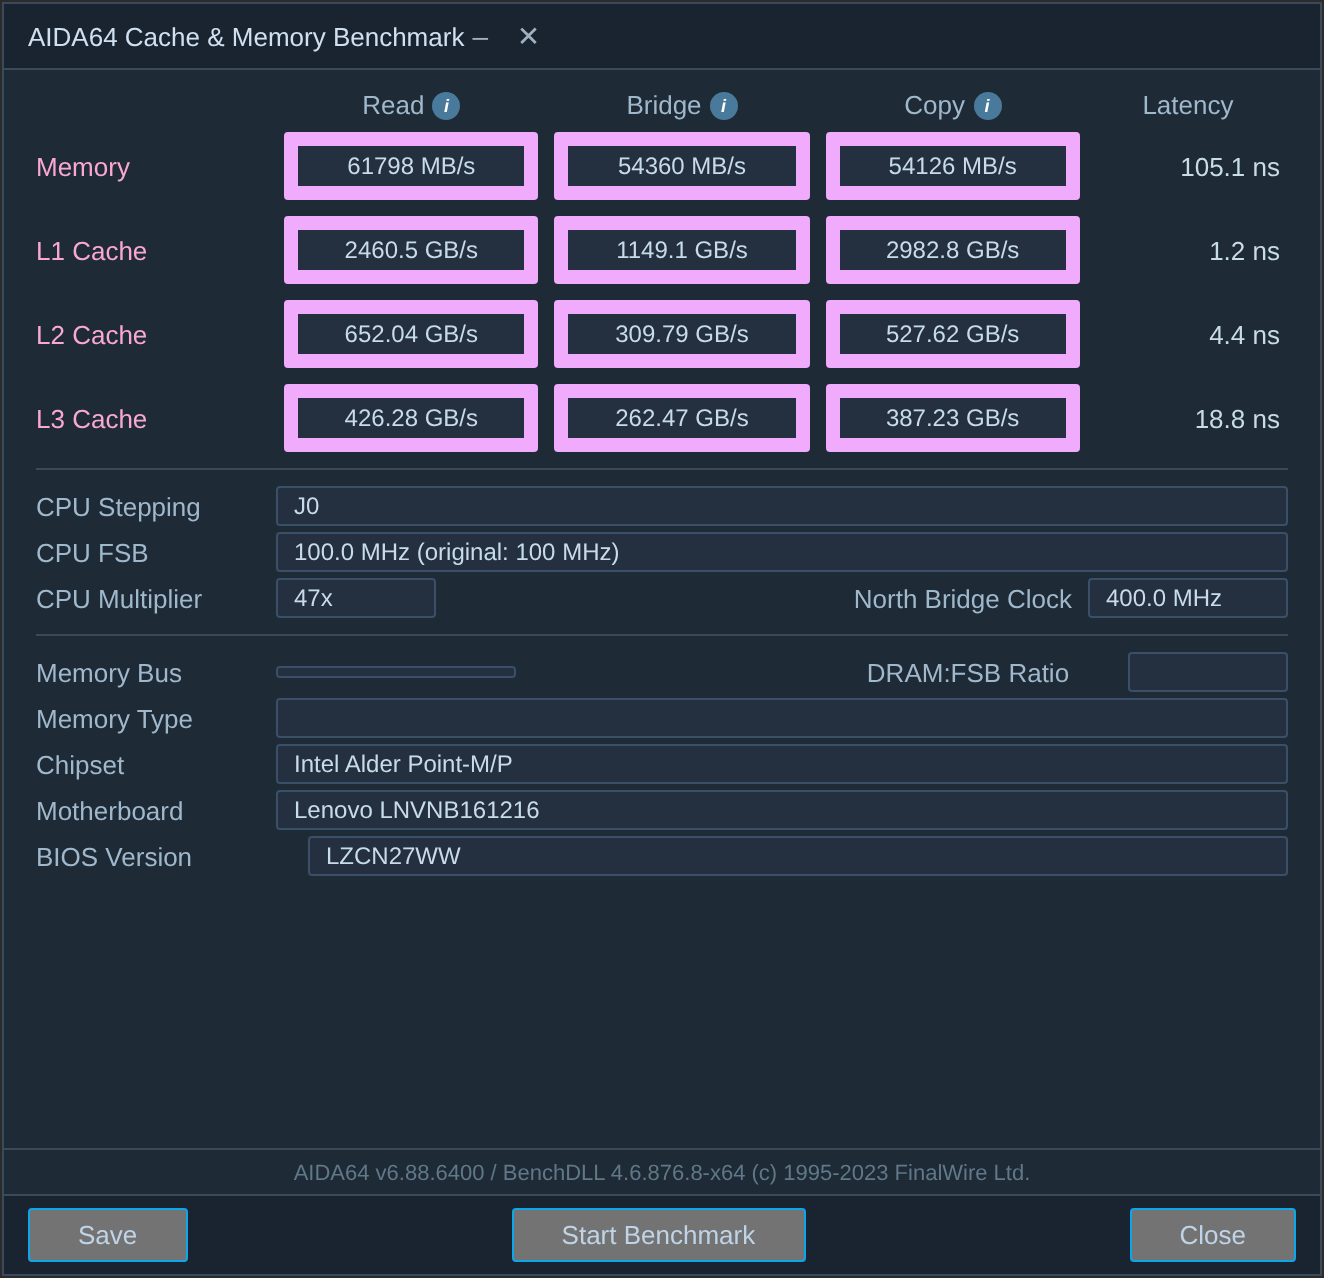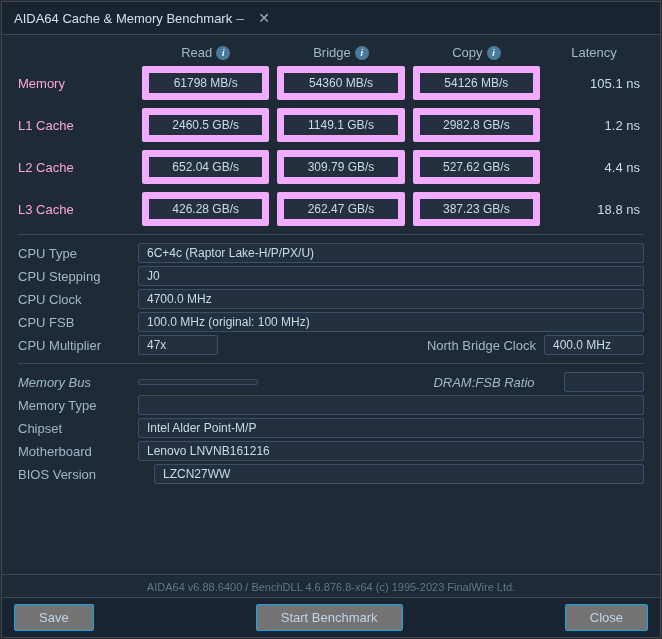--- a/index.html
+++ b/index.html
@@ -234,48 +234,40 @@
       <div class="bench-value">262.47 GB/s</div>
       <div class="bench-value">387.23 GB/s</div>
       <div class="latency-value">18.8 ns</div>
     </div>
       </div>
 
     <hr class="divider">
 
     <div style="margin-bottom:4px;">
       <div style="display:grid;grid-template-columns:120px 1fr;align-items:center;margin-bottom:3px;">
-        <span class="info-label">CPU Type</span>
-        <div class="info-value-box" style="min-width:340px;">6C+4c  (Raptor Lake-H/P/PX/U)</div>
-      </div>
-      <div style="display:grid;grid-template-columns:120px 1fr;align-items:center;margin-bottom:3px;">
         <span class="info-label">CPU Stepping</span>
         <div class="info-value-box">J0</div>
-      </div>
-      <div style="display:grid;grid-template-columns:120px 1fr;align-items:center;margin-bottom:3px;">
-        <span class="info-label">CPU Clock</span>
-        <div class="info-value-box">4700.0 MHz</div>
       </div>
       <div style="display:grid;grid-template-columns:120px 1fr;align-items:center;margin-bottom:3px;">
         <span class="info-label">CPU FSB</span>
         <div class="info-value-box" style="min-width:260px;">100.0 MHz  (original: 100 MHz)</div>
       </div>
 
       <div style="display:grid;grid-template-columns:120px 80px 1fr 160px 100px;align-items:center;margin-bottom:3px;">
         <span class="info-label">CPU Multiplier</span>
         <div class="info-value-box">47x</div>
         <div></div>
         <span class="nb-label" style="text-align:right;padding-right:8px;color:#a0b8cc;font-size:13px;">North Bridge Clock</span>
         <div class="info-value-box">400.0 MHz</div>
       </div>
     </div>
 
     <hr class="divider">
 
-    <div style="display:grid;grid-template-columns:120px 120px 1fr 160px 80px;align-items:center;margin-bottom:3px;font-style:italic;">
+    <div style="display:grid;grid-template-columns:120px 120px 1fr 160px 80px;align-items:center;margin-bottom:3px;">
       <span class="info-label">Memory Bus</span>
       <div class="info-value-box" style="min-width:80px;"></div>
       <div></div>
       <span class="dram-label" style="color:#a0b8cc;font-size:13px;text-align:center;">DRAM:FSB Ratio</span>
       <div class="info-value-box">&nbsp;</div>
     </div>
     <div style="display:grid;grid-template-columns:120px 1fr;align-items:center;margin-bottom:3px;">
       <span class="info-label">Memory Type</span>
       <div class="info-value-box">&nbsp;</div>
     </div>

